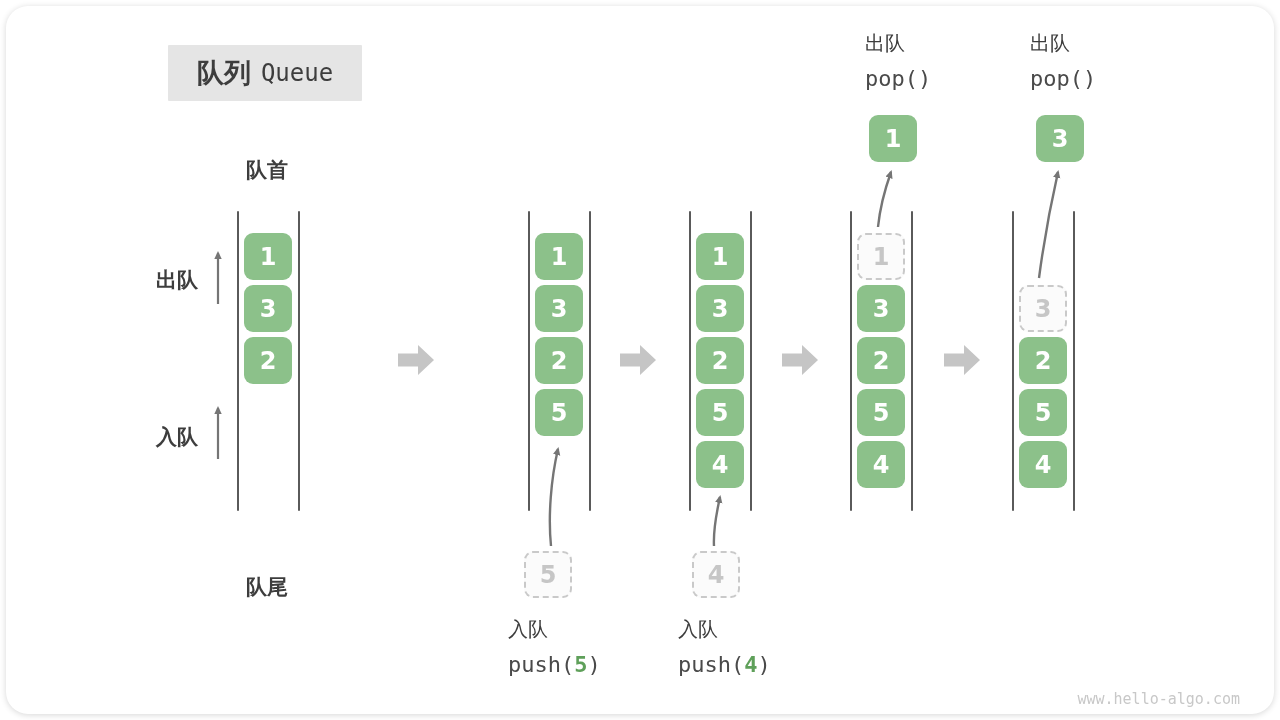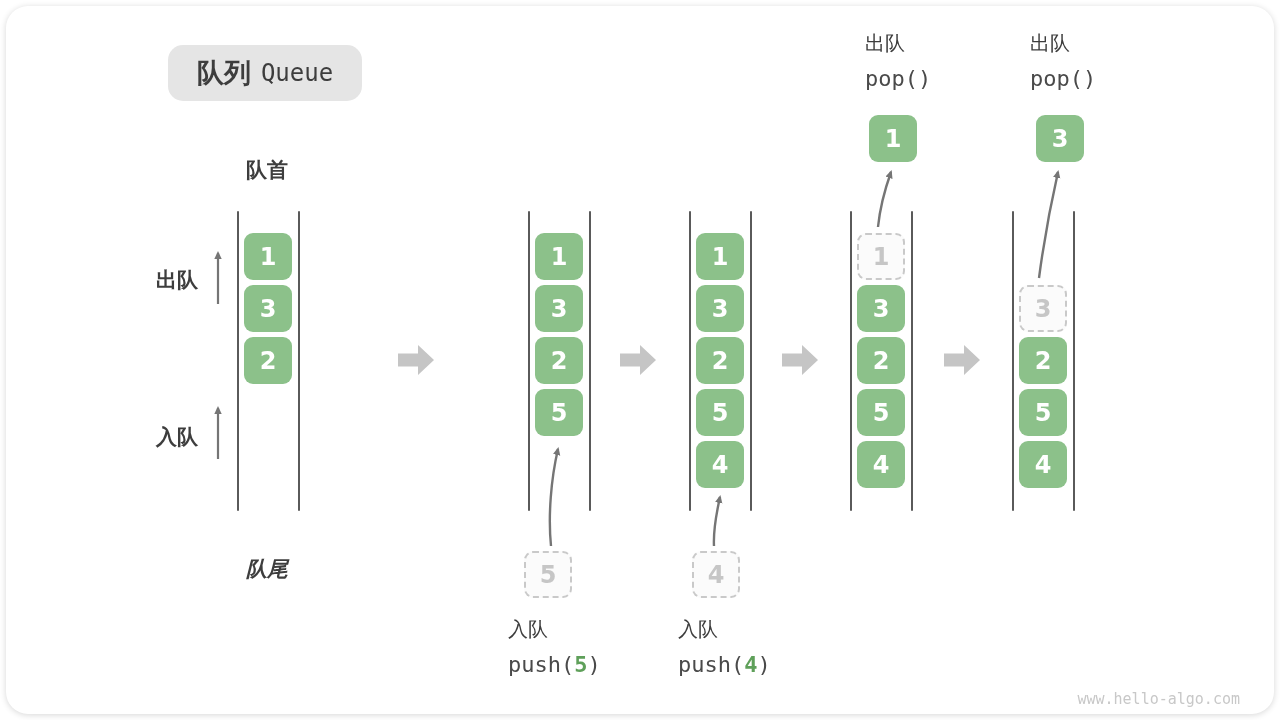--- a/index.html
+++ b/index.html
@@ -6,21 +6,21 @@
   .canvas{
     position:relative;width:1280px;height:720px;overflow:hidden;
     font-family:"DejaVu Sans","Liberation Sans",sans-serif;
   }
   .card{
     position:absolute;inset:6px;background:#ffffff;border-radius:22px;
     box-shadow:0 1px 6px rgba(0,0,0,0.16);
   }
   .title-box{
     position:absolute;left:168px;top:45px;width:194px;height:56px;
-    background:var(--title-bg,#e5e5e5);border-radius:15px;
+    background:var(--title-bg,#e5e5e5);border-radius:1px;
     display:flex;align-items:center;justify-content:center;gap:10px;
   }
   .title-zh{font-size:27px;font-weight:bold;color:var(--ink,#3d3d3d);}
   .title-en{font-size:24px;font-family:"DejaVu Sans Mono","Liberation Mono",monospace;color:var(--ink,#3d3d3d);}
   .lbl{position:absolute;font-size:21px;font-weight:bold;color:var(--ink,#3d3d3d);}
   .lbl.center{width:120px;text-align:center;}
   .lbl.side{width:80px;text-align:right;}
   .op-label{position:absolute;color:var(--ink,#3d3d3d);}
   .op-zh{font-size:20px;font-weight:500;margin-bottom:9px;}
   .op-code{font-size:22px;font-family:"DejaVu Sans Mono","Liberation Mono",monospace;color:#4a4a4a;}
@@ -45,21 +45,21 @@
 
 <div class="canvas">
   <div class="card"></div>
 
   <div class="title-box">
     <span class="title-zh">队列</span>
     <span class="title-en">Queue</span>
   </div>
 
   <div class="lbl center" style="left:207px;top:156px;text-align:center;">队首</div>
-  <div class="lbl center" style="left:207px;top:555px;font-style:italic;">队尾</div>
+  <div class="lbl center" style="left:207px;top:573px;">队尾</div>
   <div class="lbl side" style="left:118px;top:266px;">出队</div>
   <div class="lbl side" style="left:118px;top:423px;">入队</div>
 
   <div class="op-label" style="left:865px;top:30px;">
     <div class="op-zh">出队</div>
     <div class="op-code">pop()</div>
   </div>
   <div class="op-label" style="left:1030px;top:30px;">
     <div class="op-zh">出队</div>
     <div class="op-code">pop()</div>

